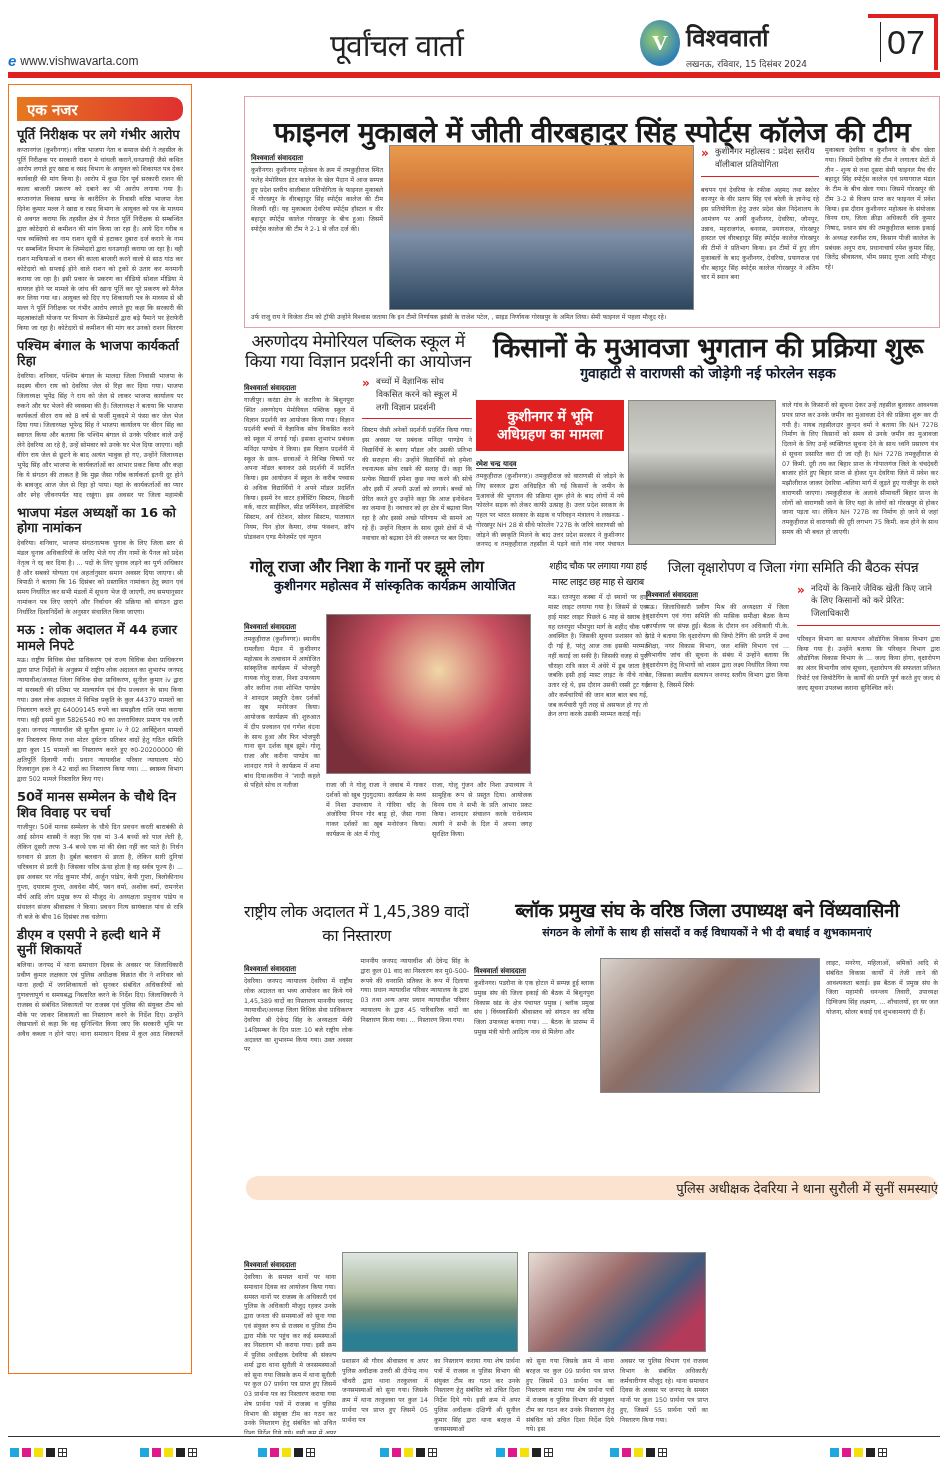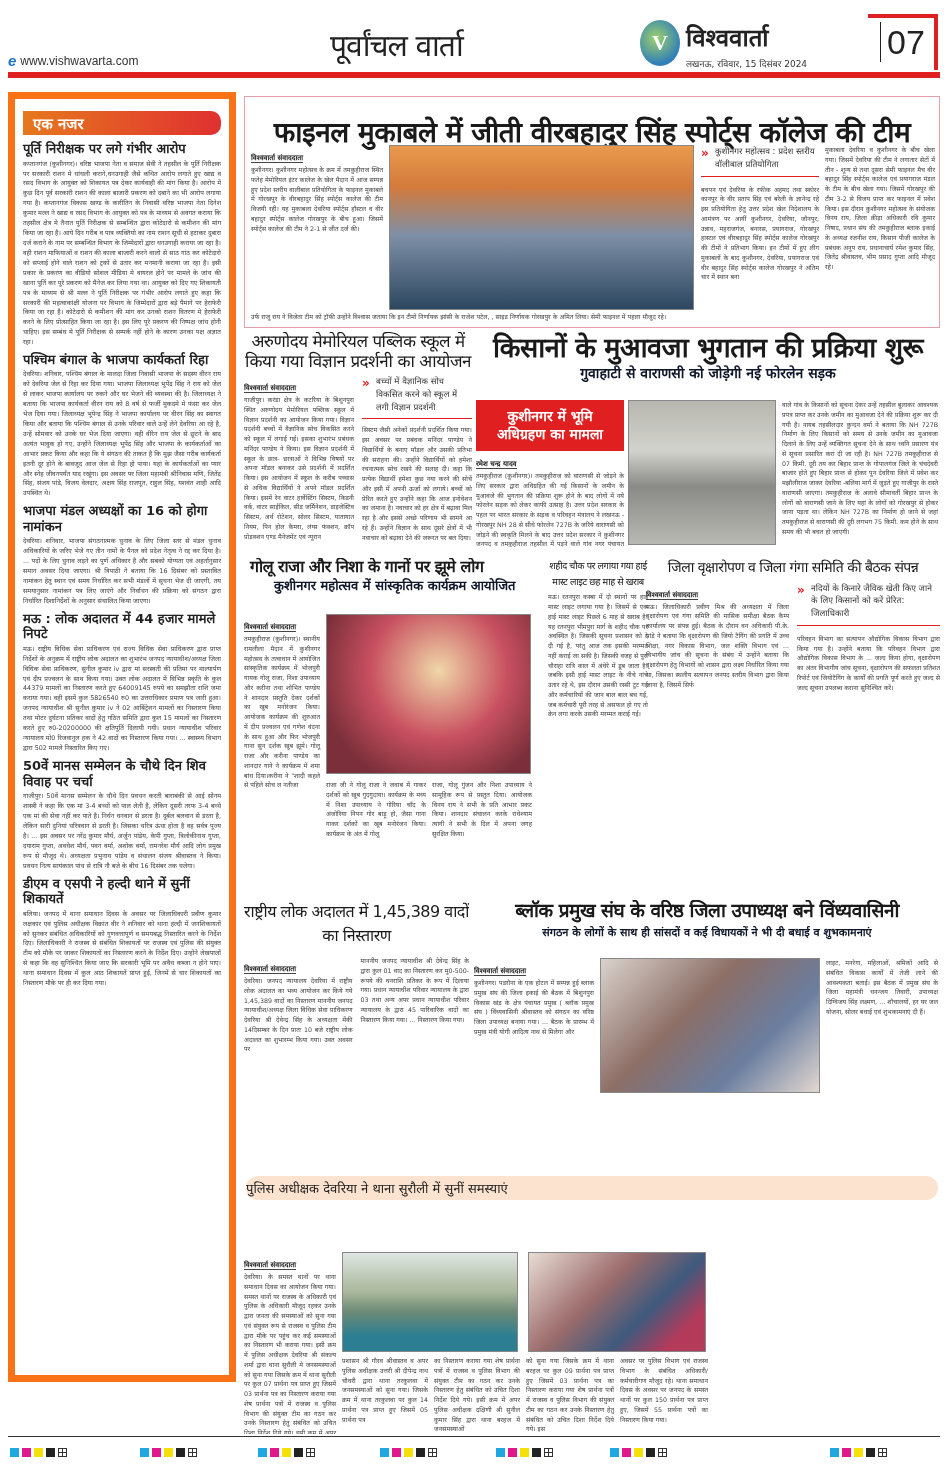--- a/index.html
+++ b/index.html
@@ -11,21 +11,21 @@
   .site-url .e-icon { color: #1a73c8; font-weight: bold; font-size: 15px; font-style: italic; }
   .section-title { left: 330px; top: 24px; font-size: 30px; font-family: "DejaVu Sans", sans-serif; color: #222; letter-spacing: -1px; }
   .logo { left: 640px; top: 20px; width: 40px; height: 46px; border-radius: 50%; background: radial-gradient(circle at 40% 40%, #9fd16b, #2f7fb8 70%); display:flex; align-items:center; justify-content:center; color:#fff; font-weight:bold; font-size:22px; font-family: "Liberation Serif", serif; }
   .brand { left: 686px; top: 20px; font-size: 24px; font-weight: bold; color: #222; }
   .dateline { left: 686px; top: 57px; font-size: 9px; color: #333; }
   .page-num-box { left: 868px; top: 14px; width: 70px; height: 56px; border-top: 4px solid #e02020; border-right: 4px solid #e02020; }
   .page-num { left: 880px; top: 22px; font-size: 34px; font-family: "Liberation Sans", sans-serif; color: #222; border-left: 1px solid #222; padding-left: 6px; height: 40px; line-height: 40px; }
   .red-rule { left: 8px; top: 72px; width: 932px; height: 6px; background: #e02020; }
 
   
-  #left-col { left: 8px; top: 84px; width: 228px; height: 1290px; border: 7px solid #f97316; padding: 8px 8px; overflow: hidden; margin-top: 8px; }
+  #left-col { left: 8px; top: 84px; width: 184px; height: 1290px; border: 1px solid #f97316; padding: 8px 8px; overflow: hidden; }
   .ek-nazar { background: linear-gradient(90deg,#e6781e,#e03030); color:#fff; font-weight:bold; font-size: 15px; padding: 2px 10px; border-radius: 0 10px 10px 0; margin: 4px 0 6px 0; }
   .lh { font-size: 13px; font-weight: bold; color: #222; margin: 4px 0 3px; line-height: 1.2; }
   .lp { font-size: 6.4px; line-height: 1.55; color: #444; text-align: justify; margin-bottom: 3px; }
 
   
   .headline { font-weight: bold; color: #1a1a1a; text-align: center; line-height: 1.15; letter-spacing: -0.5px; }
   .subhead { text-align: center; color: #0f172a; font-weight: bold; }
   .byline { font-size: 7px; font-weight: bold; color:#222; border-bottom: 1px solid #444; display:inline-block; margin-bottom: 2px; }
   .body-text { font-size: 6.3px; line-height: 1.55; color: #444; text-align: justify; }
   .photo { background: linear-gradient(135deg,#c7a07d,#6d5a4a 45%,#3c5a7c); border: 1px solid #888; position: absolute; }
@@ -33,21 +33,21 @@
   .photo.stage { background: radial-gradient(circle at 55% 35%,#f0d7a8,#c85060 45%,#7a2f3a 80%); }
   .photo.meet { background: linear-gradient(135deg,#d9d3cc,#8c6e66 40%,#6a7ea0 70%,#e3d8d0); }
   .photo.police { background: linear-gradient(180deg,#dfe6e3 0%,#a9b79a 40%,#6c8a76 60%,#2c7f92 85%); }
   .photo.police2 { background: linear-gradient(135deg,#e8dcd4,#9b6b6b 40%,#3f5a7e 65%,#b43a5a 85%); }
   .photo.sports { background: linear-gradient(180deg,#e99a4c 0%,#d37a3c 25%,#7d8fa6 55%,#2d4760 100%); }
   .callout { font-size: 8.5px; color:#333; padding-left: 14px; position: relative; line-height: 1.5; }
   .callout .chev { position:absolute; left:0; top:-1px; color:#e02020; font-weight:bold; font-size: 12px; }
   .callout-rule { height: 1px; background:#e02020; margin-top: 5px; }
   .box-border { border: 1px solid #e5a0a8; }
   .redbox { background: #e02020; color: #fff; text-align:center; font-weight:bold; }
-  .banner { background: #fbe3cf; border-radius: 14px; text-align: left; color:#222; }
+  .banner { background: #fbe3cf; border-radius: 14px; text-align: right; color:#222; }
   .reg-bar { left: 8px; top: 1436px; width: 932px; height: 1px; background: #333; }
   .regmarks { top: 1448px; display:flex; gap: 3px; align-items:center; }
   .sw { width: 9px; height: 9px; display:inline-block; }
   .cross { width: 9px; height: 9px; border: 1px solid #333; position: relative; display:inline-block; }
   .cross::before { content:""; position:absolute; left:3px; top:0; bottom:0; width:1px; background:#333; }
   .cross::after { content:""; position:absolute; top:3px; left:0; right:0; height:1px; background:#333; }
   .cols { display:flex; gap: 8px; }
   .cols > div { flex: 1; }
 </style>
 </head>

